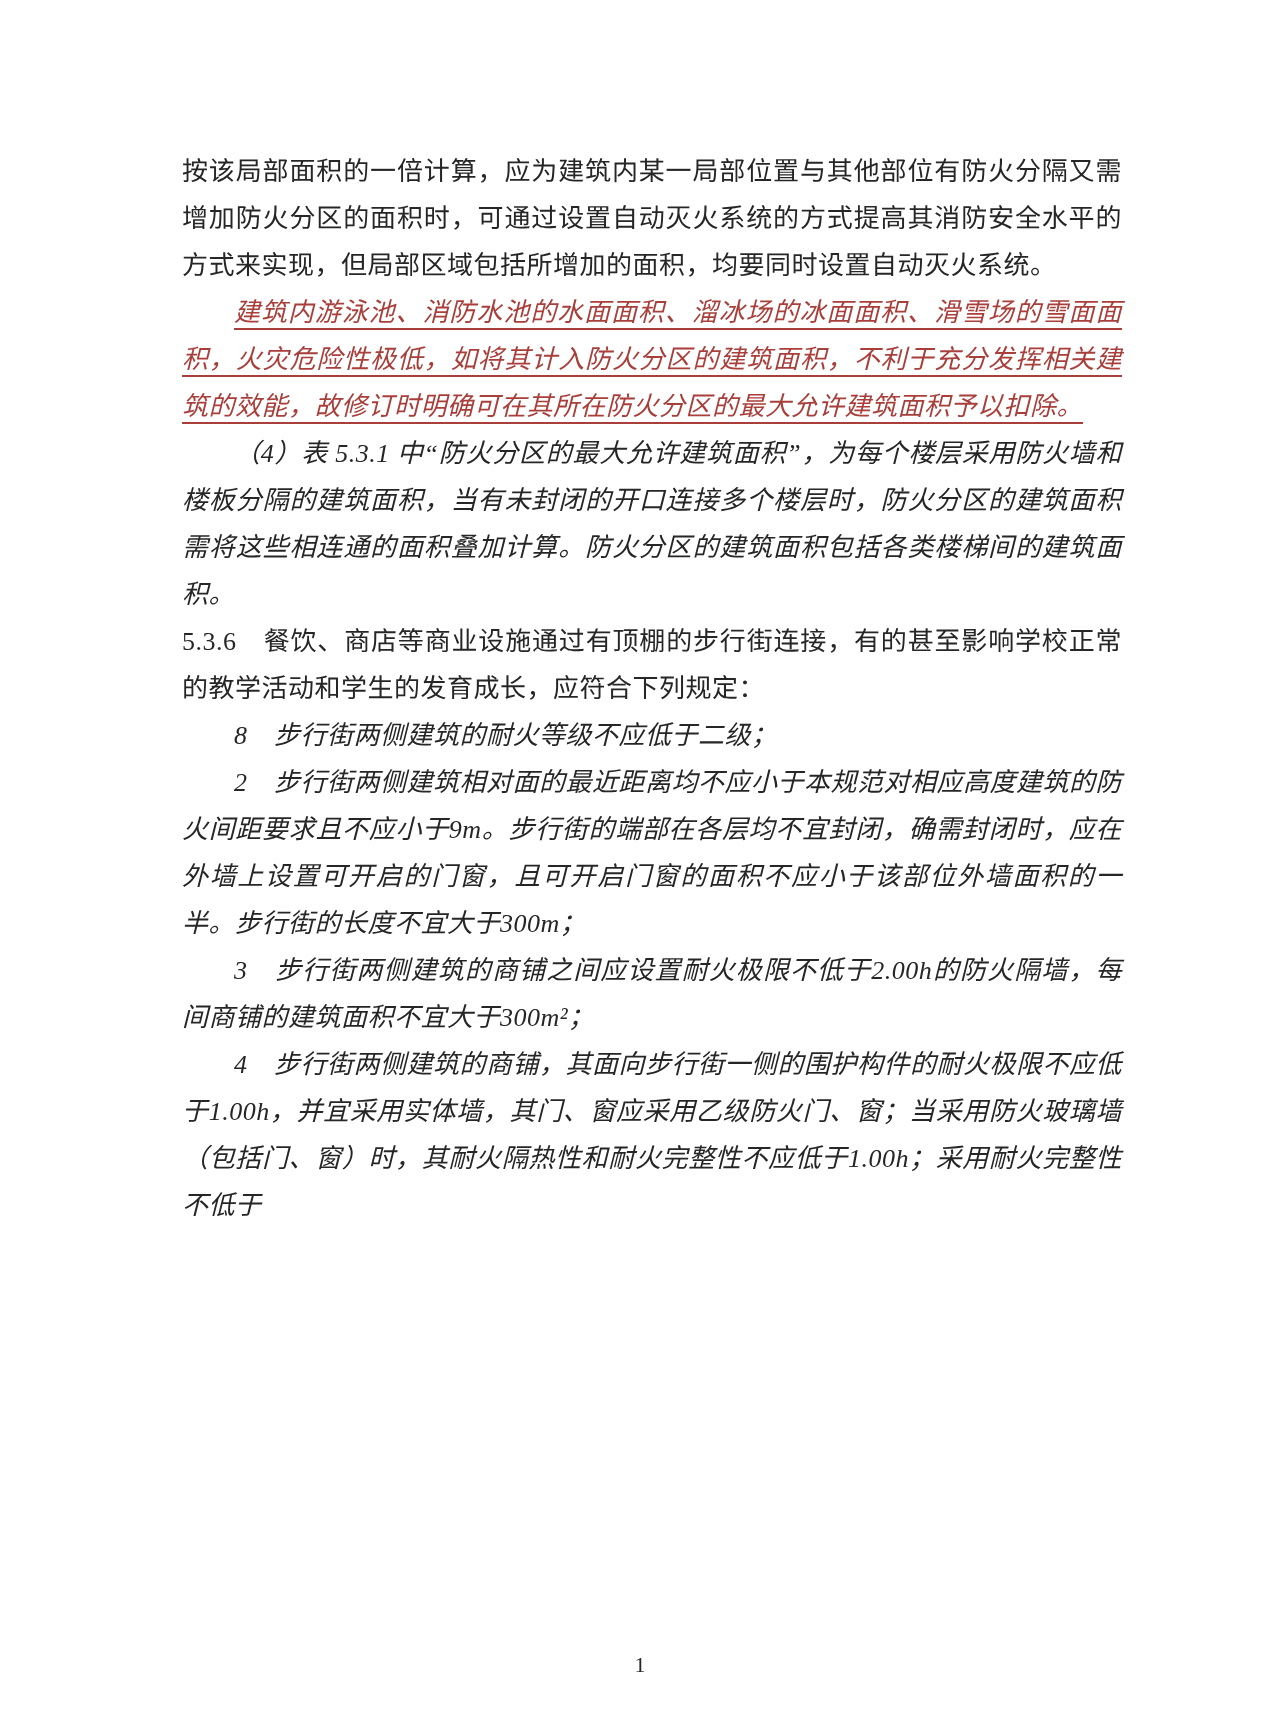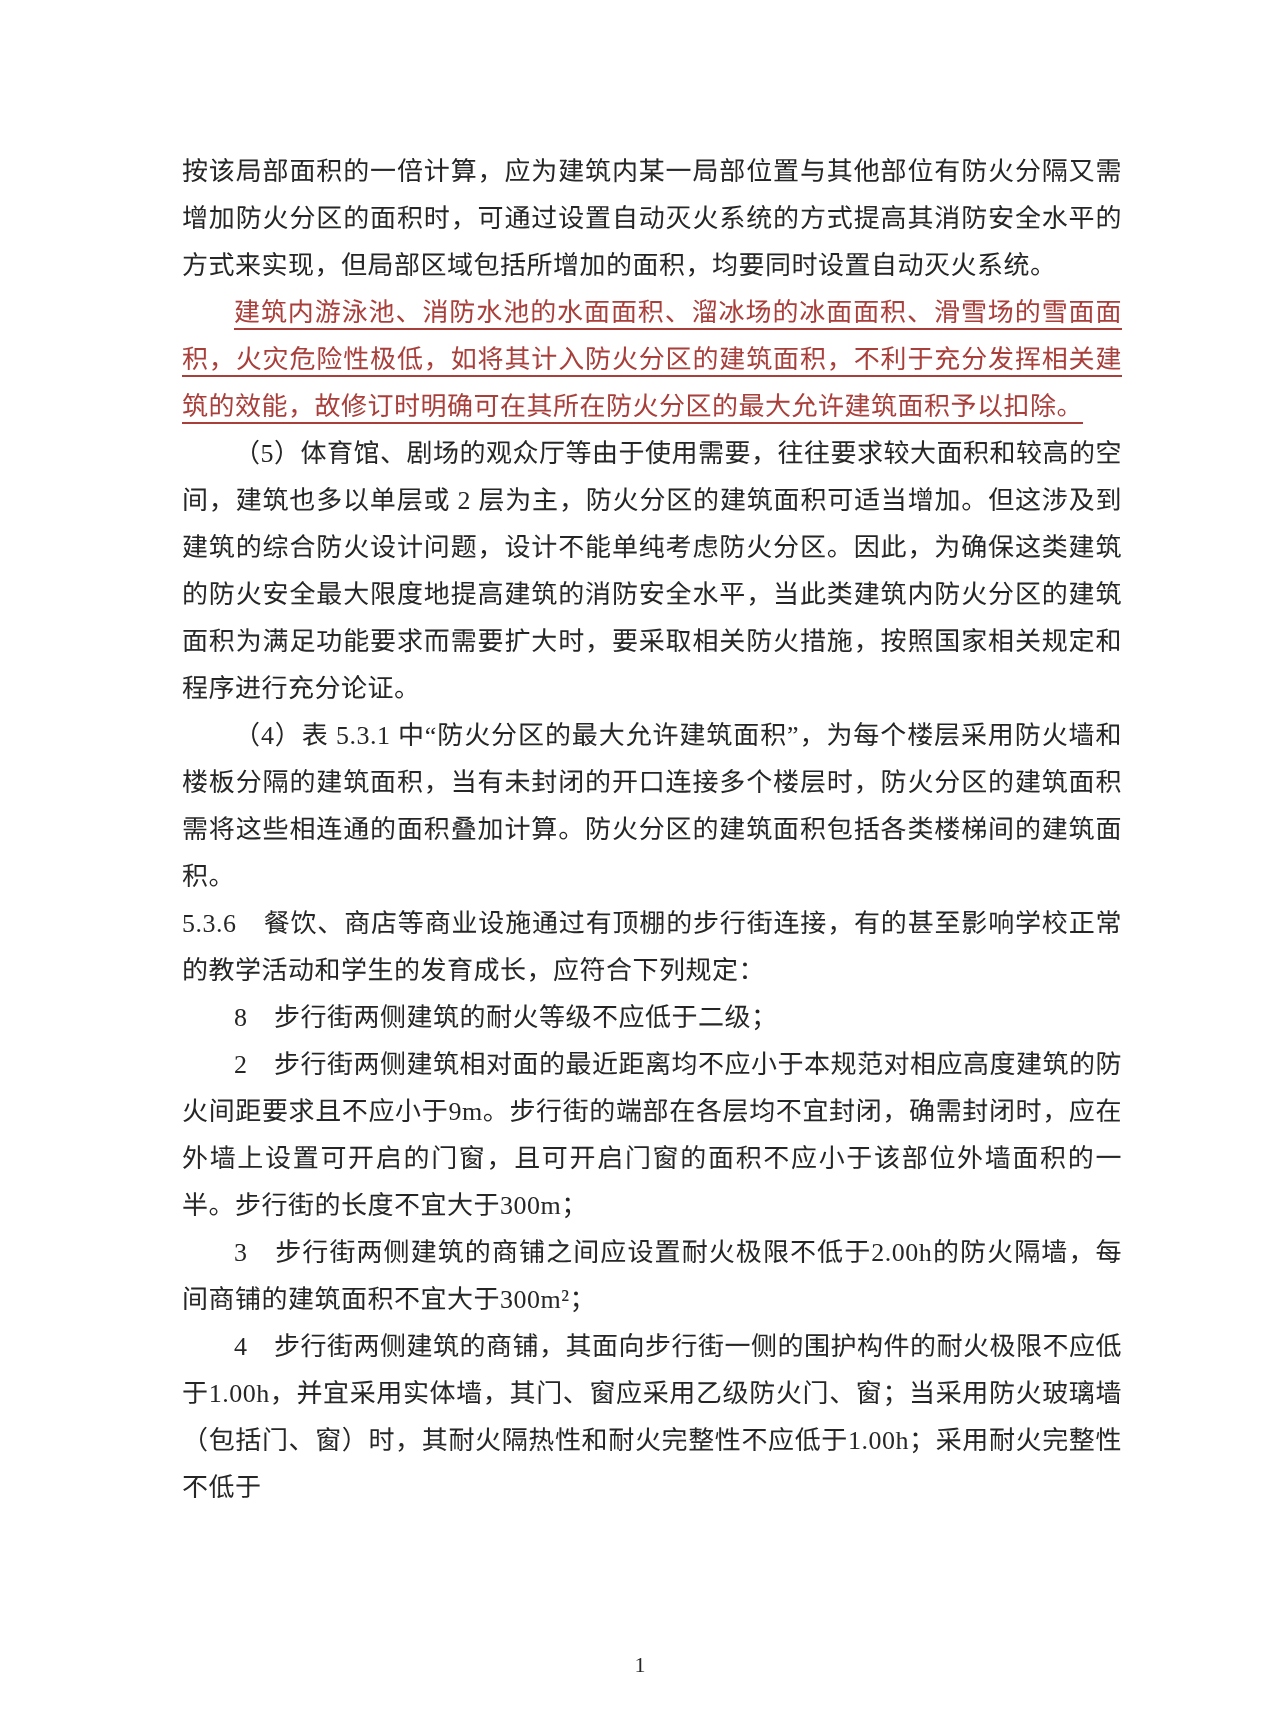--- a/index.html
+++ b/index.html
@@ -25,20 +25,21 @@
     line-height: 47px;
     text-align: justify;
     letter-spacing: 0.5px;
   }
   p.para {
     margin: 0;
     padding: 0;
   }
   p.indent {
     text-indent: 52px;
+    font-style: italic;
   }
   p.revision {
     color: #a93f3b;
     text-decoration: underline;
     text-decoration-color: #a93f3b;
     text-decoration-thickness: 1.5px;
     text-underline-offset: 7px;
   }
   .footer {
     position: absolute;
@@ -51,21 +52,20 @@
     color: #262626;
   }
 </style>
 </head>
 <body>
 
 <div class="page">
   <div class="content">
     <p class="para">按该局部面积的一倍计算，应为建筑内某一局部位置与其他部位有防火分隔又需增加防火分区的面积时，可通过设置自动灭火系统的方式提高其消防安全水平的方式来实现，但局部区域包括所增加的面积，均要同时设置自动灭火系统。</p>
     <p class="para indent revision">建筑内游泳池、消防水池的水面面积、溜冰场的冰面面积、滑雪场的雪面面积，火灾危险性极低，如将其计入防火分区的建筑面积，不利于充分发挥相关建筑的效能，故修订时明确可在其所在防火分区的最大允许建筑面积予以扣除。</p>
-    <p class="para indent">（5）体育馆、剧场的观众厅等由于使用需要，往往要求较大面积和较高的空间，建筑也多以单层或 2 层为主，防火分区的建筑面积可适当增加。但这涉及到建筑的综合防火设计问题，设计不能单纯考虑防火分区。因此，为确保这类建筑的防火安全最大限度地提高建筑的消防安全水平，当此类建筑内防火分区的建筑面积为满足功能要求而需要扩大时，要采取相关防火措施，按照国家相关规定和程序进行充分论证。</p>
     <p class="para indent">（4）表 5.3.1 中“防火分区的最大允许建筑面积”，为每个楼层采用防火墙和楼板分隔的建筑面积，当有未封闭的开口连接多个楼层时，防火分区的建筑面积需将这些相连通的面积叠加计算。防火分区的建筑面积包括各类楼梯间的建筑面积。</p>
     <p class="para">5.3.6　餐饮、商店等商业设施通过有顶棚的步行街连接，有的甚至影响学校正常的教学活动和学生的发育成长，应符合下列规定：</p>
     <p class="para indent">8　步行街两侧建筑的耐火等级不应低于二级；</p>
     <p class="para indent">2　步行街两侧建筑相对面的最近距离均不应小于本规范对相应高度建筑的防火间距要求且不应小于9m。步行街的端部在各层均不宜封闭，确需封闭时，应在外墙上设置可开启的门窗，且可开启门窗的面积不应小于该部位外墙面积的一半。步行街的长度不宜大于300m；</p>
     <p class="para indent">3　步行街两侧建筑的商铺之间应设置耐火极限不低于2.00h的防火隔墙，每间商铺的建筑面积不宜大于300m²；</p>
     <p class="para indent">4　步行街两侧建筑的商铺，其面向步行街一侧的围护构件的耐火极限不应低于1.00h，并宜采用实体墙，其门、窗应采用乙级防火门、窗；当采用防火玻璃墙（包括门、窗）时，其耐火隔热性和耐火完整性不应低于1.00h；采用耐火完整性不低于</p>
   </div>
   <div class="footer">1</div>
 </div>
 

